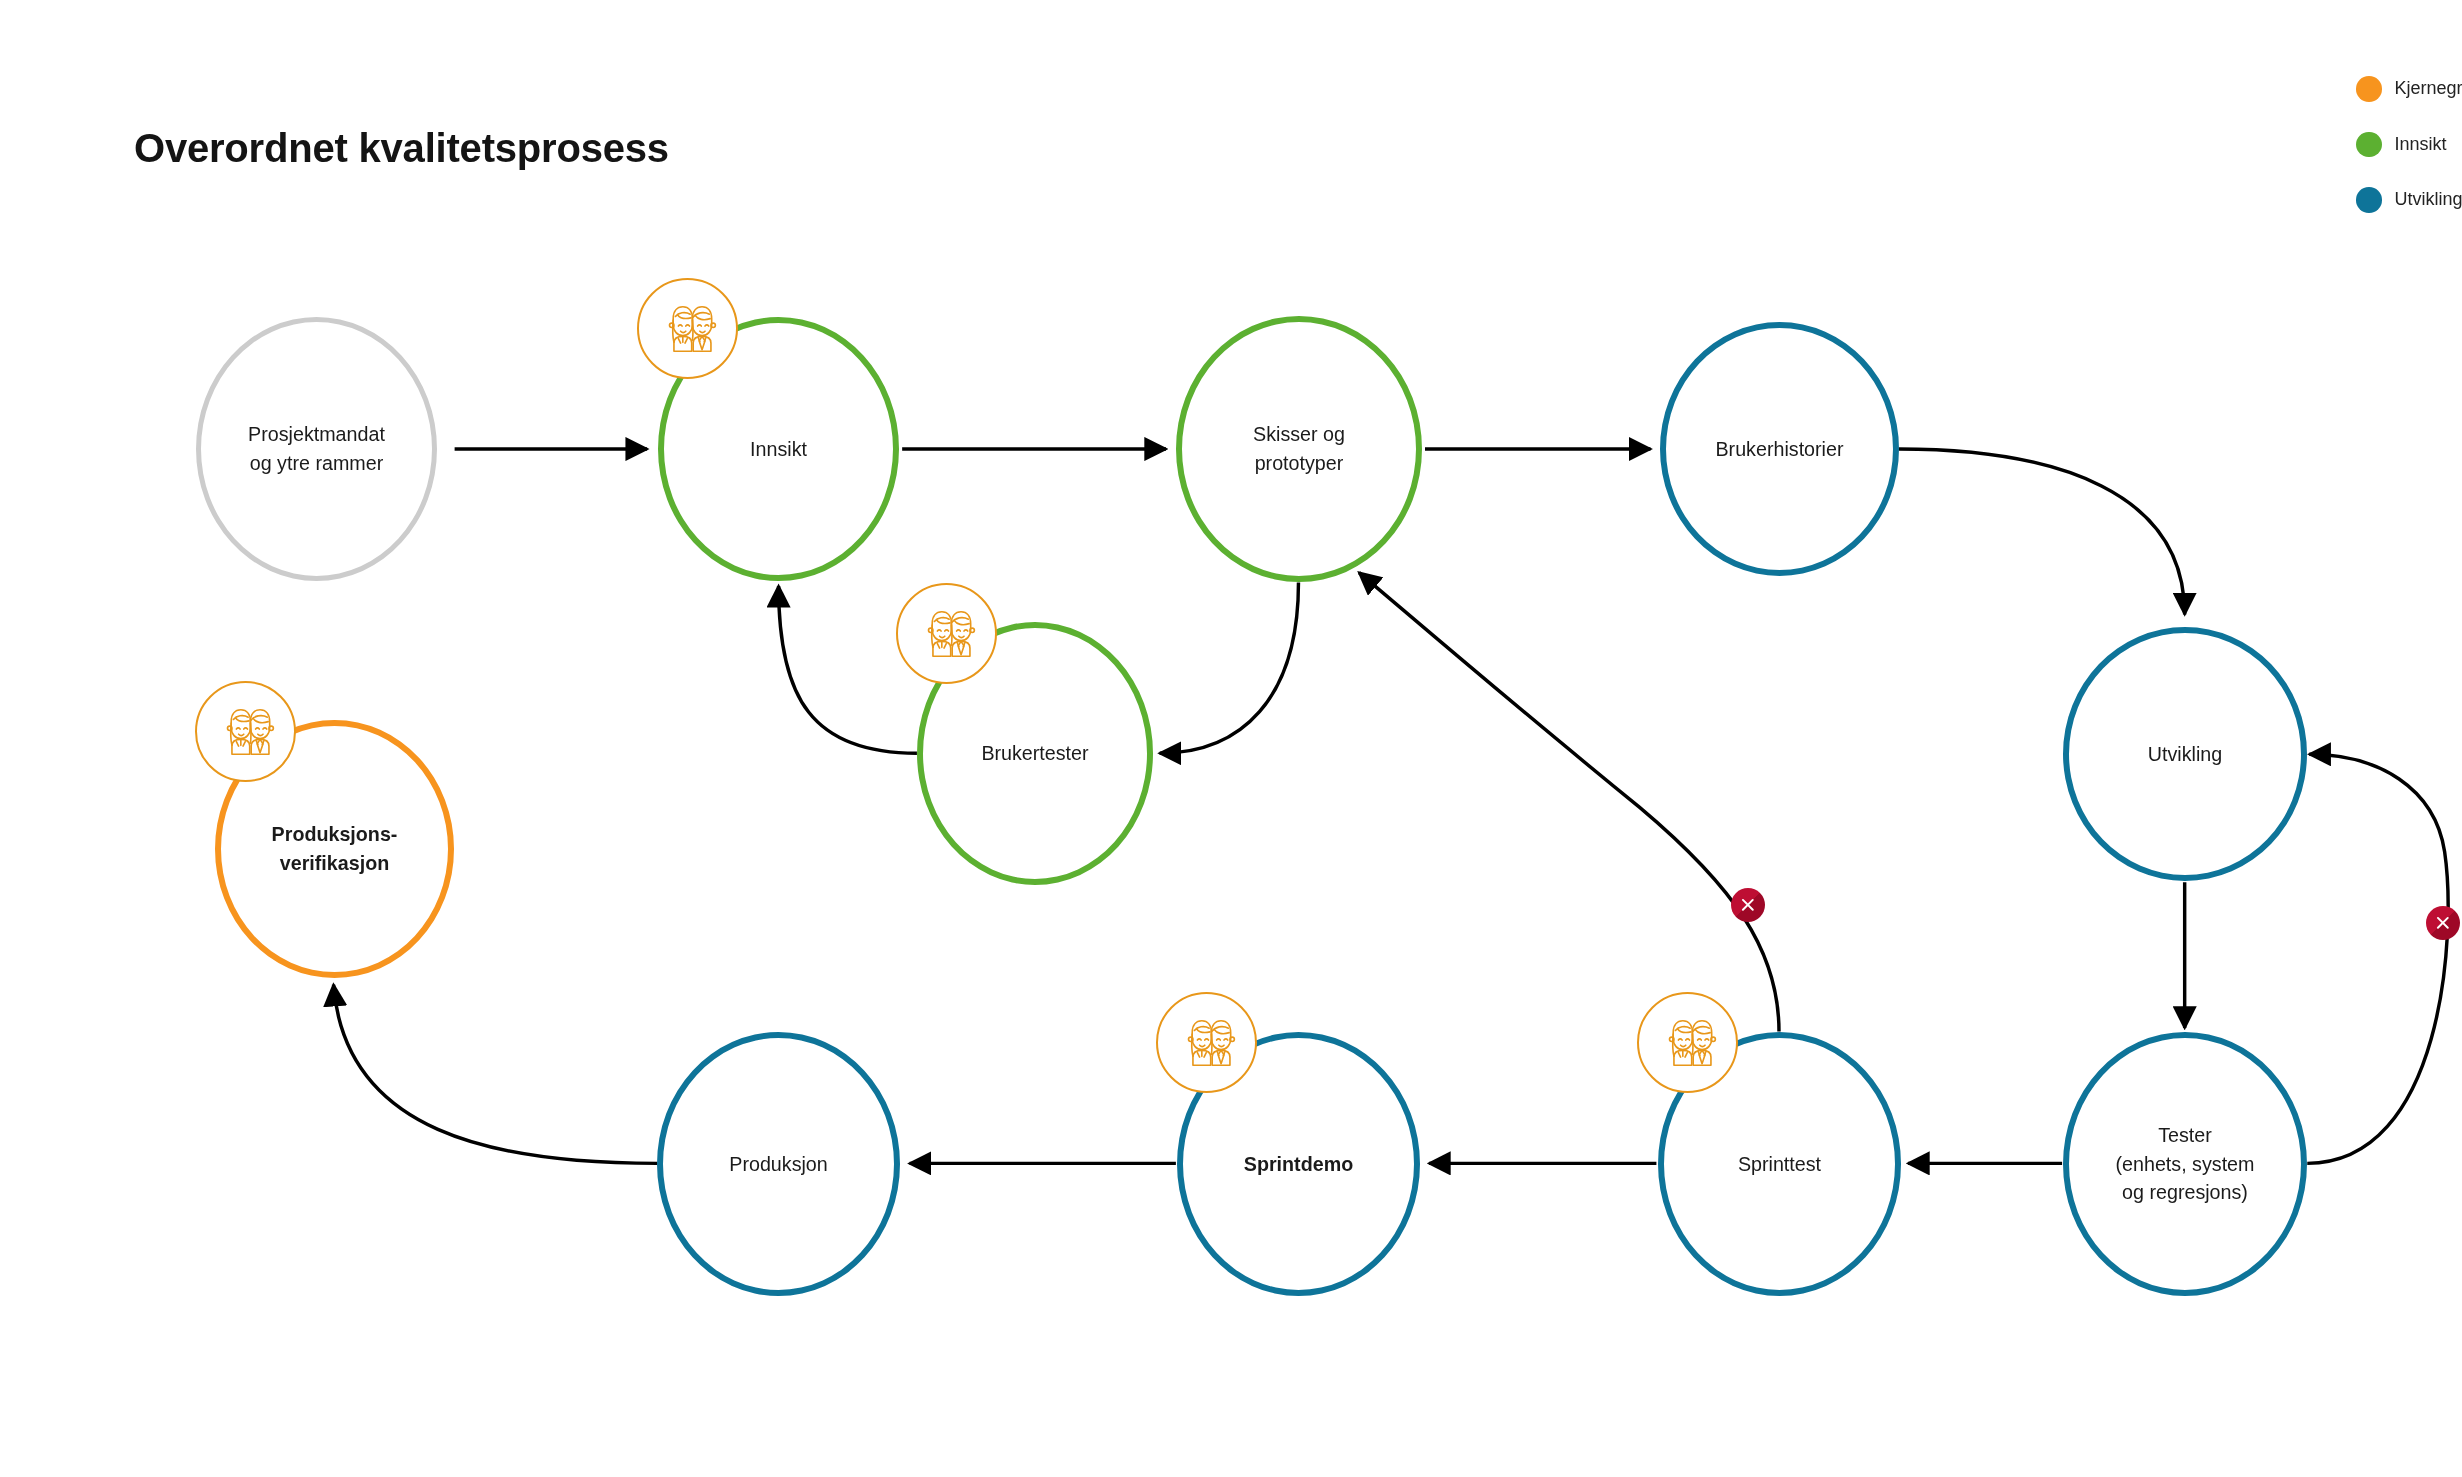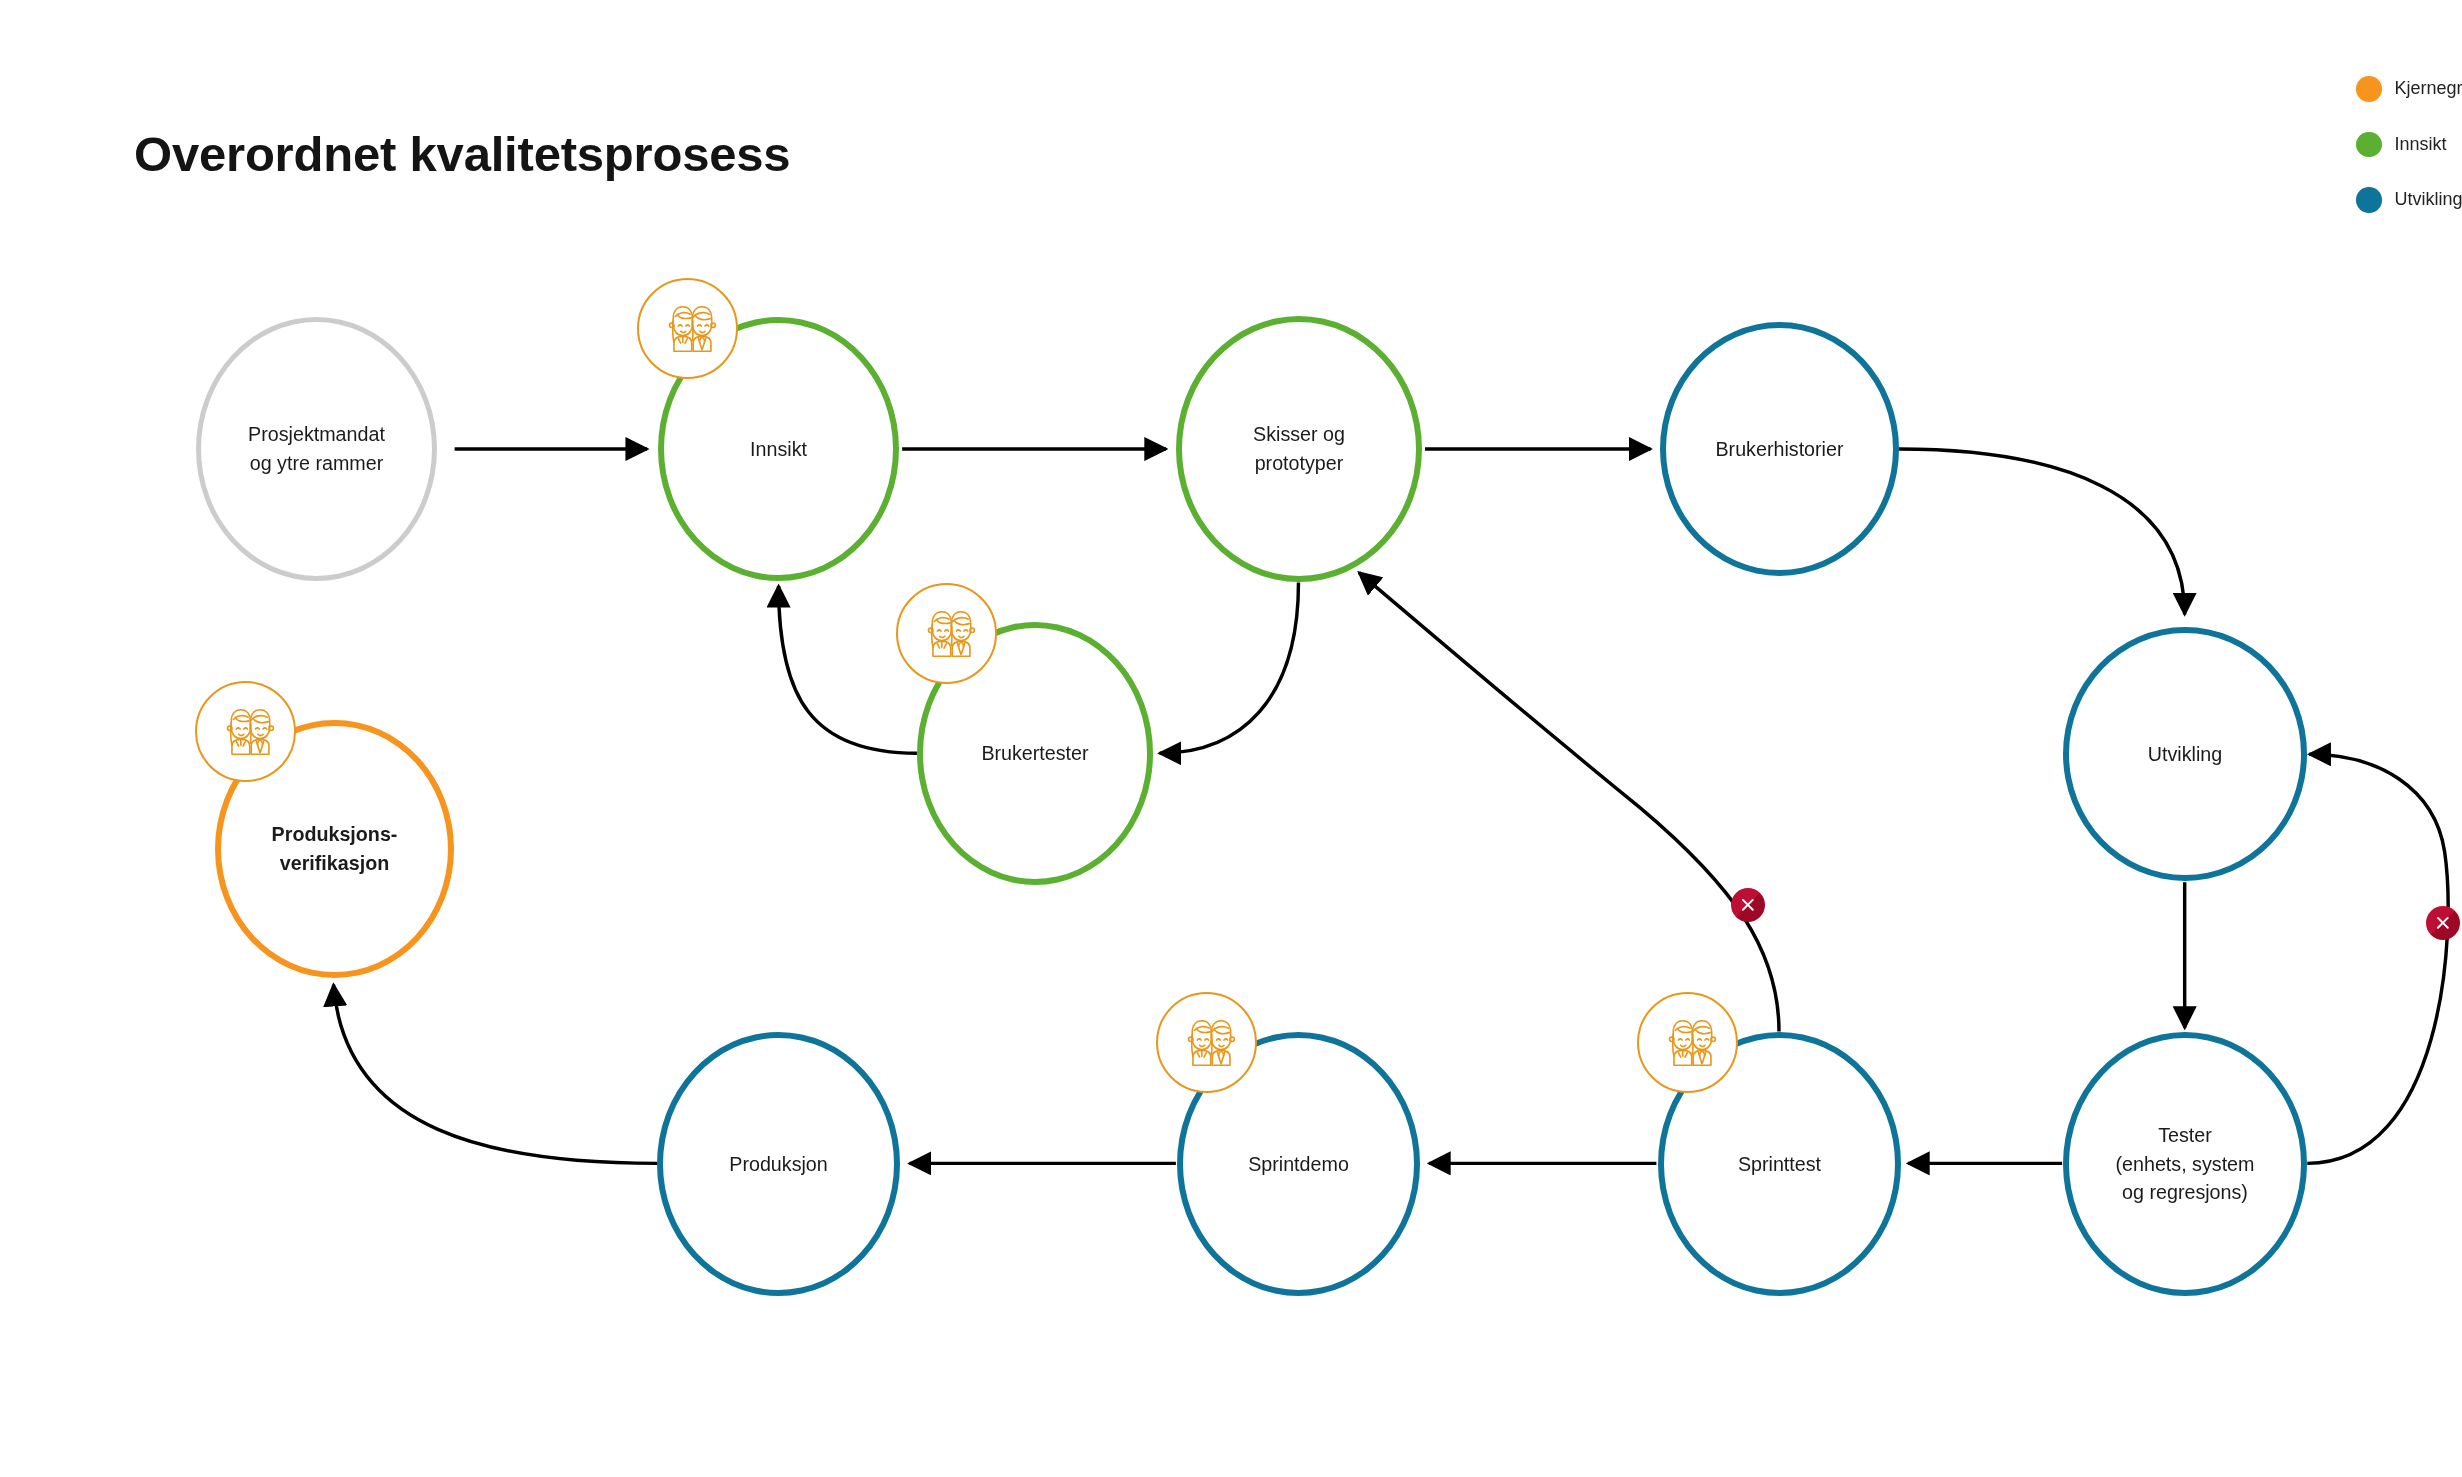--- a/index.html
+++ b/index.html
@@ -10,21 +10,21 @@
     color:#1c1c1c;
     overflow:hidden;
     position:relative;
   }
   #stage{position:absolute;inset:0;width:2626px;height:1477px;}
 
   
   #page-title{
     position:absolute;
     left:134px; top:126px;
-    font-size:49px;
+    font-size:40px;
     font-weight:bold;
     letter-spacing:-0.2px;
     color:#141414;
     white-space:nowrap;
   }
 
   
   #legend{
     position:absolute;
     left:2356px; top:76px;
@@ -245,21 +245,21 @@
     <path d="M73 46 q2.5 -3 5 0"></path>
     <path d="M66 53 q3.5 3.5 7 0"></path>
     <path d="M57 69 c0-6 5-9 12-9 s12 3 12 9 v11 h-24z"></path>
     <path d="M69 60 l-4 6 l4 12 l4-12z"></path>
     <path d="M64 62 l2 5 M74 62 l-2 5"></path>
   </svg>
       </div>
       <div class="node" style="left: 657px; top: 1032px; width: 243px; height: 264px; border: 6.4px solid rgb(14, 116, 153);">
         <div class="node-label">Produksjon</div>
       </div>
-      <div class="node" style="left: 1177px; top: 1032px; width: 243px; height: 264px; border: 6.4px solid rgb(14, 116, 153);">
+      <div class="node" style="left: 1177px; top: 1032px; width: 243px; height: 264px; border: 6.4px solid rgb(14, 116, 153); font-weight: bold;">
         <div class="node-label">Sprintdemo</div>
       </div>
       <div class="person-badge" style="left: 1156px; top: 992px;">
         <svg viewBox="0 0 100 100" fill="none" stroke="#E8971A" stroke-width="2.2" stroke-linecap="round" stroke-linejoin="round">
 
     <path d="M30 36 c0-10 5-16 13-16 s13 6 13 16 v8 c0 9-6 15-13 15 s-13-6-13-15z"></path>
     <path d="M30 38 c-1 12-1 22 1 30"></path>
     <path d="M56 38 c1 12 1 20 0 27"></path>
     <path d="M33 33 c4-5 13-7 20-3"></path>
     <path d="M36 31 c3 4 9 6 18 4"></path>

